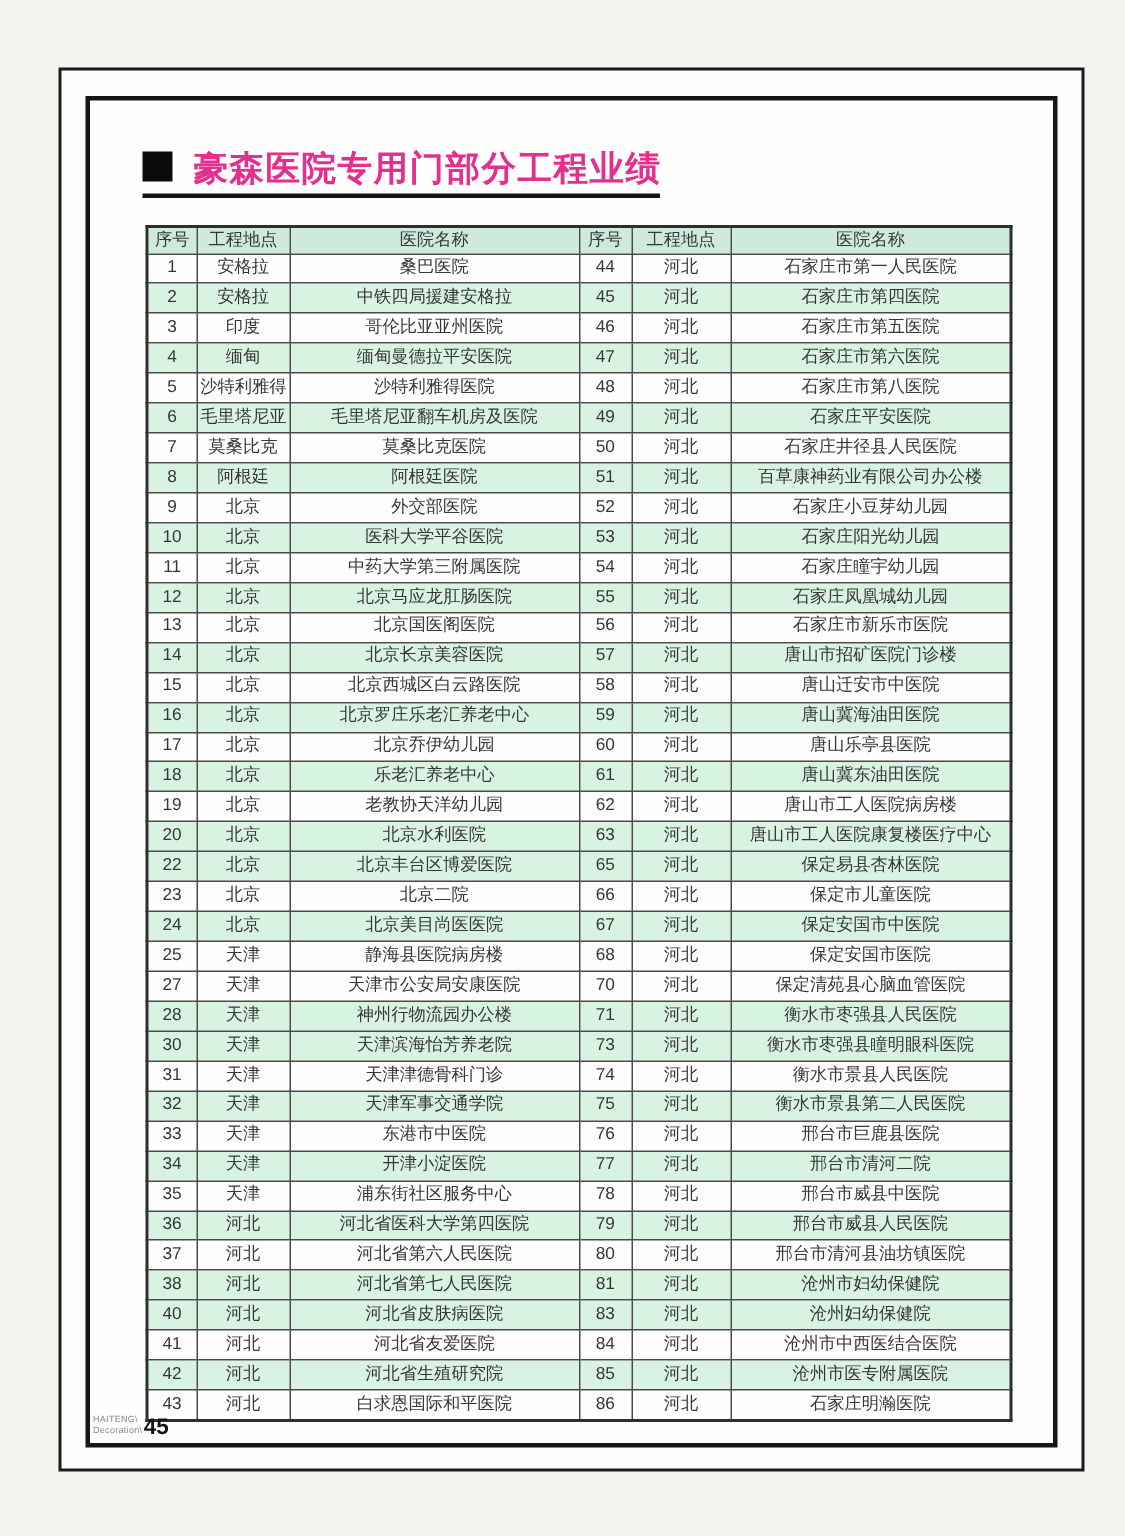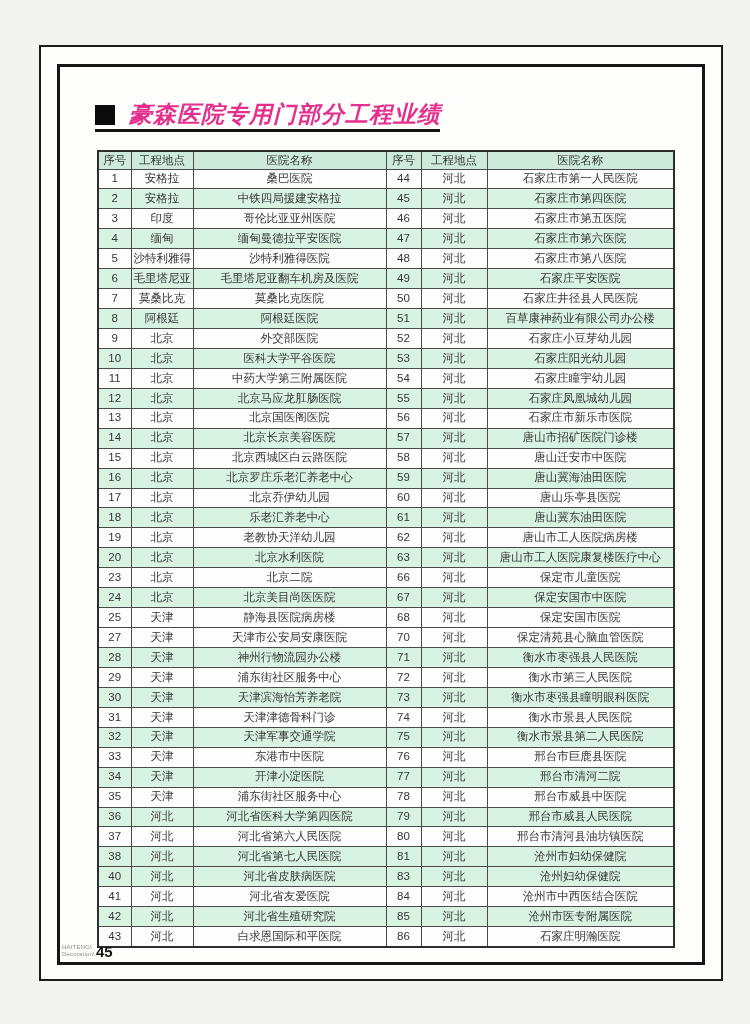--- a/index.html
+++ b/index.html
@@ -13,21 +13,21 @@
   .outer-frame {
     position:absolute; left:39px; top:45px; width:684px; height:936px;
     border:2px solid #1b1b1b; background:#fdfdfc;
   }
   .inner-frame {
     position:absolute; left:57px; top:64px; width:648px; height:901px;
     border:3px solid #161616; background:#fefefd;
   }
   .title-block {
     position:absolute; left:95px; top:101px; height:27px;
-    display:flex; align-items:center; z-index:3;font-style:italic;
+    display:flex; z-index:3;
   }
   .title-square {
     width:20px; height:20px; background:#0b0b0b; margin-right:14px;
     display:inline-block; flex:0 0 auto;
   }
   .page-title {
     font-size:23px; font-weight:bold; color:var(--title-color,#e42f8f);
     letter-spacing:1px; white-space:nowrap; line-height:1;
   }
   .title-underline {
@@ -247,20 +247,28 @@
         <td>唐山市工人医院病房楼</td>
       </tr>
       <tr class="green">
         <td>20</td>
         <td>北京</td>
         <td>北京水利医院</td>
         <td>63</td>
         <td>河北</td>
         <td>唐山市工人医院康复楼医疗中心</td>
       </tr>
+      <tr class="green">
+        <td>22</td>
+        <td>北京</td>
+        <td>北京丰台区博爱医院</td>
+        <td>65</td>
+        <td>河北</td>
+        <td>保定易县杏林医院</td>
+      </tr>
       <tr class="white">
         <td>23</td>
         <td>北京</td>
         <td>北京二院</td>
         <td>66</td>
         <td>河北</td>
         <td>保定市儿童医院</td>
       </tr>
       <tr class="green">
         <td>24</td>
@@ -286,28 +294,20 @@
         <td>河北</td>
         <td>保定清苑县心脑血管医院</td>
       </tr>
       <tr class="green">
         <td>28</td>
         <td>天津</td>
         <td>神州行物流园办公楼</td>
         <td>71</td>
         <td>河北</td>
         <td>衡水市枣强县人民医院</td>
-      </tr>
-      <tr class="white">
-        <td>29</td>
-        <td>天津</td>
-        <td>浦东街社区服务中心</td>
-        <td>72</td>
-        <td>河北</td>
-        <td>衡水市第三人民医院</td>
       </tr>
       <tr class="green">
         <td>30</td>
         <td>天津</td>
         <td>天津滨海怡芳养老院</td>
         <td>73</td>
         <td>河北</td>
         <td>衡水市枣强县瞳明眼科医院</td>
       </tr>
       <tr class="white">

